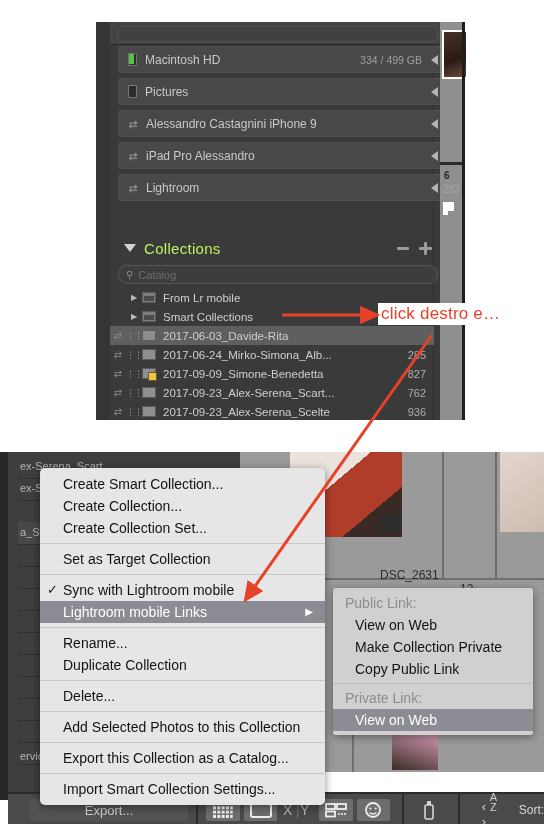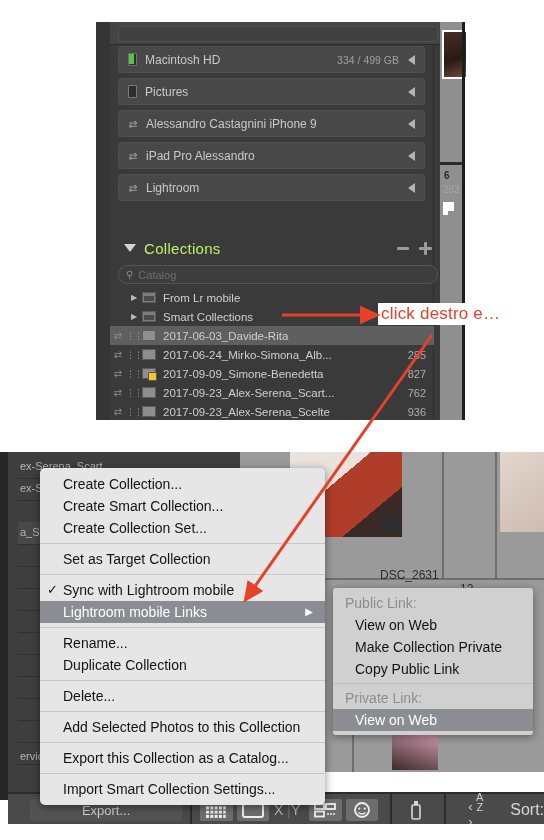--- a/index.html
+++ b/index.html
@@ -29,21 +29,21 @@
     position:absolute;left:14px;top:0px;width:338px;height:22px;
     background:#444;border-bottom:1px solid #2b2b2b;
   }
   .stub-top:after{
     content:"";position:absolute;left:8px;top:4px;right:10px;height:14px;
     background:#414141;border-radius:3px;border:1px solid #4f4f4f;
   }
 
   .src-list{position:absolute;left:14px;top:24px;width:338px;}
   .src-row{
-    position:relative;margin:0 23px 5px 8px;height:25px;
+    position:relative;margin:0 0 5px 8px;height:25px;
     background:#484848;border-radius:3px;
     display:flex;align-items:center;
     color:#c9c9c9;font-size:12px;
     border:1px solid #505050;
   }
   .src-icon{
     width:9px;height:13px;margin-left:9px;margin-right:8px;flex:none;
     border-radius:1px;
   }
   .hd-icon{background:#2d2d2d;box-shadow:inset 0 0 0 1px #6f6f6f;position:relative;}
@@ -194,21 +194,21 @@
     display:flex;align-items:center;
   }
   .tb-export{
     width:160px;height:22px;margin-left:22px;background:#535353;border-radius:3px;
     color:#cfcfcf;font-size:13px;display:flex;align-items:center;justify-content:center;
   }
   .tb-sep{width:2px;height:32px;background:#2c2c2c;margin:0 8px;}
   .tb-ico{width:34px;height:22px;margin-right:4px;border-radius:2px;
     display:flex;align-items:center;justify-content:center;background:#6d6d6d;}
   .tb-ico.off{background:transparent;}
-  .tb-sort{color:#d6d6d6;font-size:16px;margin-left:20px;}
+  .tb-sort{color:#d6d6d6;font-size:12px;margin-left:14px;}
   .tb-az{color:#d0d0d0;font-size:13px;margin-left:14px;}
   .white-strip{position:absolute;left:0;top:372px;width:544px;height:16px;background:#fff;}
   .left-white{position:absolute;left:0;top:452px;width:8px;height:388px;background:#fff;}
 </style>
 </head>
 <body>
 
 <div class="stage">
 
   <div class="top-shot-edge"></div>
@@ -456,24 +456,24 @@
       <div class="tb-az">‹ <span style="font-size:11px;line-height:10px;display:inline-block;text-align:center;">A<br>Z</span> ›</div>
       <div class="tb-sort">Sort:</div>
     </div>
     <div class="white-strip"></div>
     <div class="left-white" style="left:0;top:0;height:388px;width:0;"></div>
   </div>
 
   <div class="ctxmenu">
 
     <div class="mi">
+      <span>Create Smart Collection...</span>
+    </div>
+    <div class="mi">
       <span>Create Collection...</span>
-    </div>
-    <div class="mi">
-      <span>Create Smart Collection...</span>
     </div>
     <div class="mi">
       <span>Create Collection Set...</span>
     </div>
 
     <div class="msep"></div>
 
     <div class="mi">
       <span>Set as Target Collection</span>
     </div>

